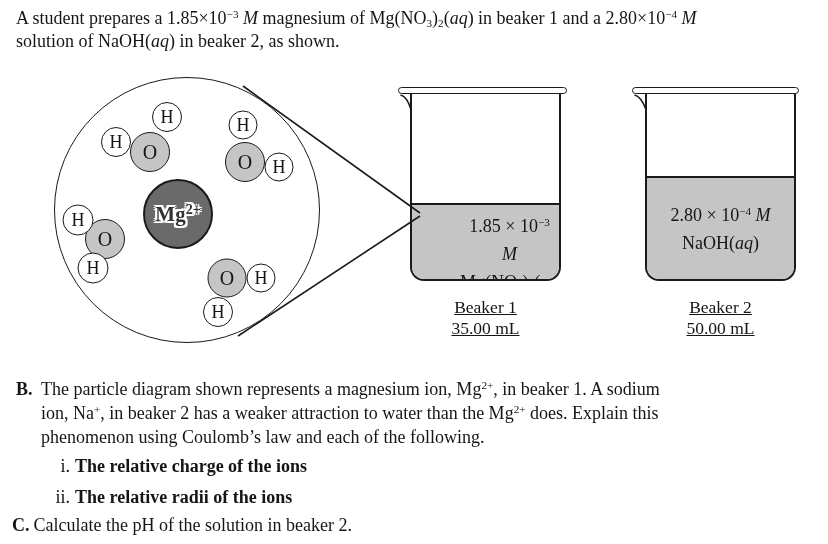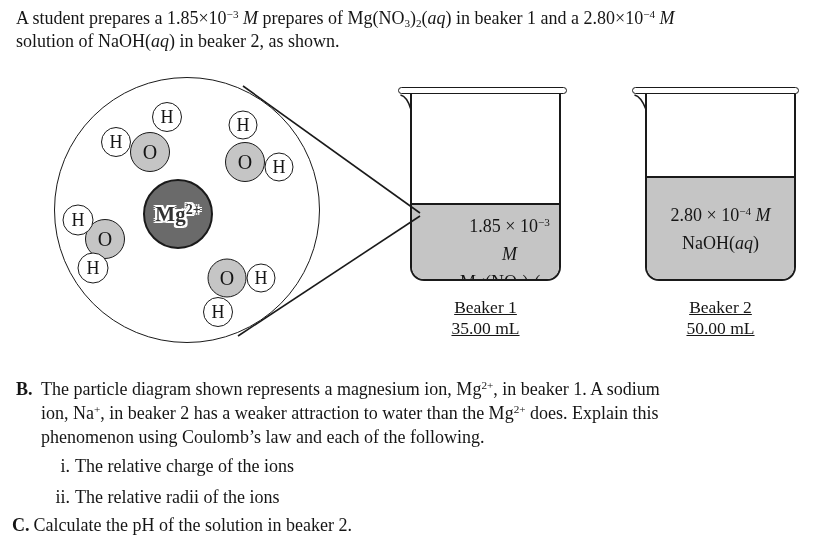--- a/index.html
+++ b/index.html
@@ -60,31 +60,31 @@
   .cap2{left:645px;top:297px;}
 
   
   .q{font-size:18px;line-height:24px;display:flex;}
   .q-label{font-weight:bold;flex:0 0 17px;}
   .qB{left:16px;top:377px;}
   .qB .q-body{margin-left:8px;}
   .qB .q-line{white-space:nowrap;}
   .item{font-size:18px;line-height:22px;display:flex;}
   .item .it-label{flex:0 0 22px;text-align:right;}
-  .item .it-text{margin-left:5px;white-space:nowrap;}
+  .item .it-text{margin-left:5px;white-space:nowrap;font-weight:bold;}
   .item1{left:48px;top:455px;}
   .item2{left:48px;top:486px;}
   .qC{left:12px;top:513px;}
   .qC .q-body{margin-left:4px;white-space:nowrap;text-align:right;}
 </style>
 </head>
 <body>
 
 <div class="abs intro">
-  <div class="intro-line"><span>A student prepares a 1.85×10</span><sup>−3</sup><span> </span><i>M</i><span> prepares of Mg(NO</span><sub>3</sub><span>)</span><sub>2</sub><span>(</span><i>aq</i><span>) in beaker 1 and a 2.80×10</span><sup>−4</sup><span> </span><i>M</i></div>
+  <div class="intro-line"><span>A student prepares a 1.85×10</span><sup>−3</sup><span> </span><i>M</i><span> magnesium of Mg(NO</span><sub>3</sub><span>)</span><sub>2</sub><span>(</span><i>aq</i><span>) in beaker 1 and a 2.80×10</span><sup>−4</sup><span> </span><i>M</i></div>
   <div class="intro-line"><span>solution of NaOH(</span><i>aq</i><span>) in beaker 2, as shown.</span></div>
 </div>
 
 <svg class="abs fig-svg" width="828" height="544" viewBox="0 0 828 544">
   <line x1="420" y1="213" x2="243" y2="86"></line>
   <line x1="420" y1="216" x2="238" y2="336"></line>
   <path d="M 400.5 95 Q 407 96.5 410.8 109"></path>
   <path d="M 634.5 95 Q 641 96.5 645.8 109"></path>
 </svg>
 

